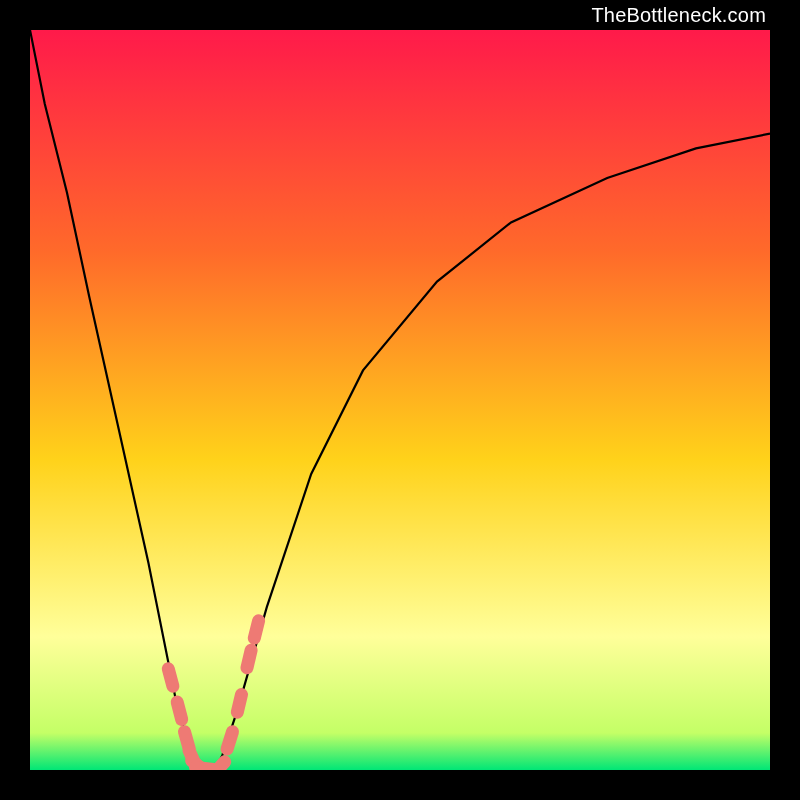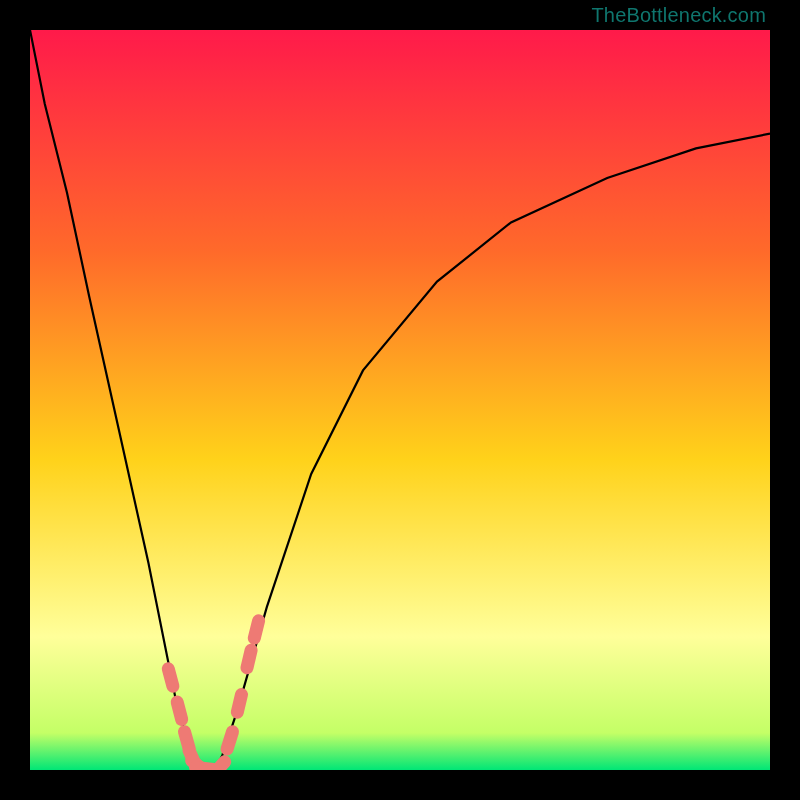--- a/index.html
+++ b/index.html
@@ -31,21 +31,21 @@
     top: 0;
     width: 100%;
     height: 100%;
   }
   .watermark {
     position: absolute;
     top: 4px;
     right: 34px;
     font-family: Arial, Helvetica, sans-serif;
     font-size: 20px;
-    color: #0f766e;
+    color: #ffffff;
     letter-spacing: 0.2px;
     user-select: none;
   }
 </style>
 </head>
 <body>
 
 <div class="frame">
   <svg class="gradient" viewBox="0 0 740 740" preserveAspectRatio="none">
     <defs>

